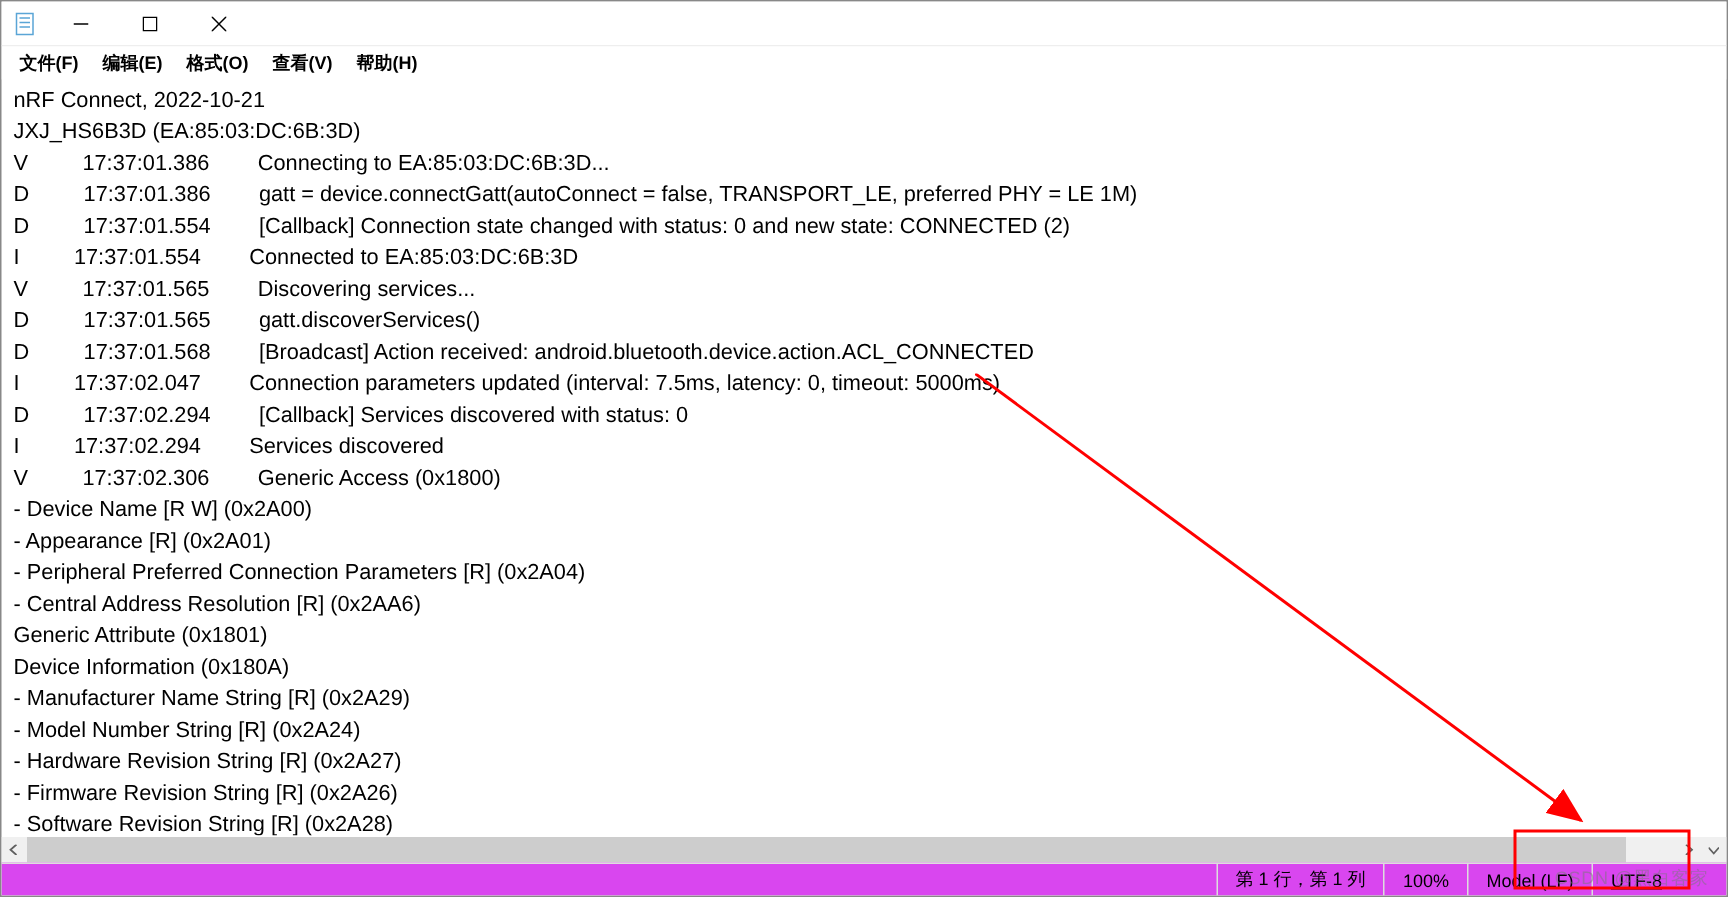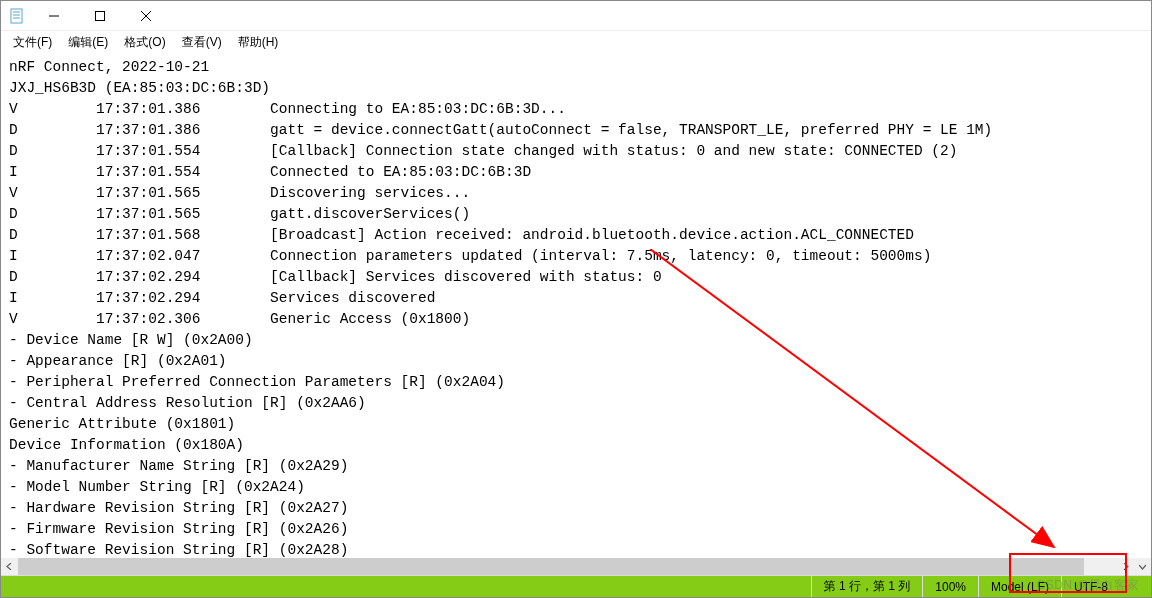--- a/index.html
+++ b/index.html
@@ -50,30 +50,31 @@
       height: 22px;
       display: flex;
       align-items: center;
       padding: 0 4px;
       background: #fff;
       font-size: 12px;
     }
     .menu-item {
       padding: 2px 8px;
       cursor: default;
+      font-weight: bold;
     }
     .content {
       position: absolute;
       top: 52px;
       left: 0;
       right: 0;
       bottom: 40px;
       overflow: hidden;
       padding: 4px 8px;
-      font-family: Liberation Mono, monospace;
+      font-family: Liberation Sans, sans-serif;
       font-size: 14.5px;
       line-height: 21px;
       color: #000;
       white-space: pre;
     }
     .content-line { display: block; }
     .hscroll {
       position: absolute;
       left: 0; right: 17px;
       bottom: 22px;
@@ -100,21 +101,21 @@
       right: 0; bottom: 22px;
       width: 17px; height: 17px;
       background: #f0f0f0;
       display: flex; align-items: center; justify-content: center;
       font-size: 9px; color: #606060;
     }
     .statusbar {
       position: absolute;
       left: 0; right: 0; bottom: 0;
       height: 22px;
-      background: #84cc16;
+      background: #d946ef;
       border-top: 1px solid #ddd;
       display: flex;
       align-items: center;
       font-size: 12px;
       color: #000;
     }
     .status-spacer { flex: 1; }
     .status-cell {
       padding: 0 12px;
       border-left: 1px solid #ddd;

